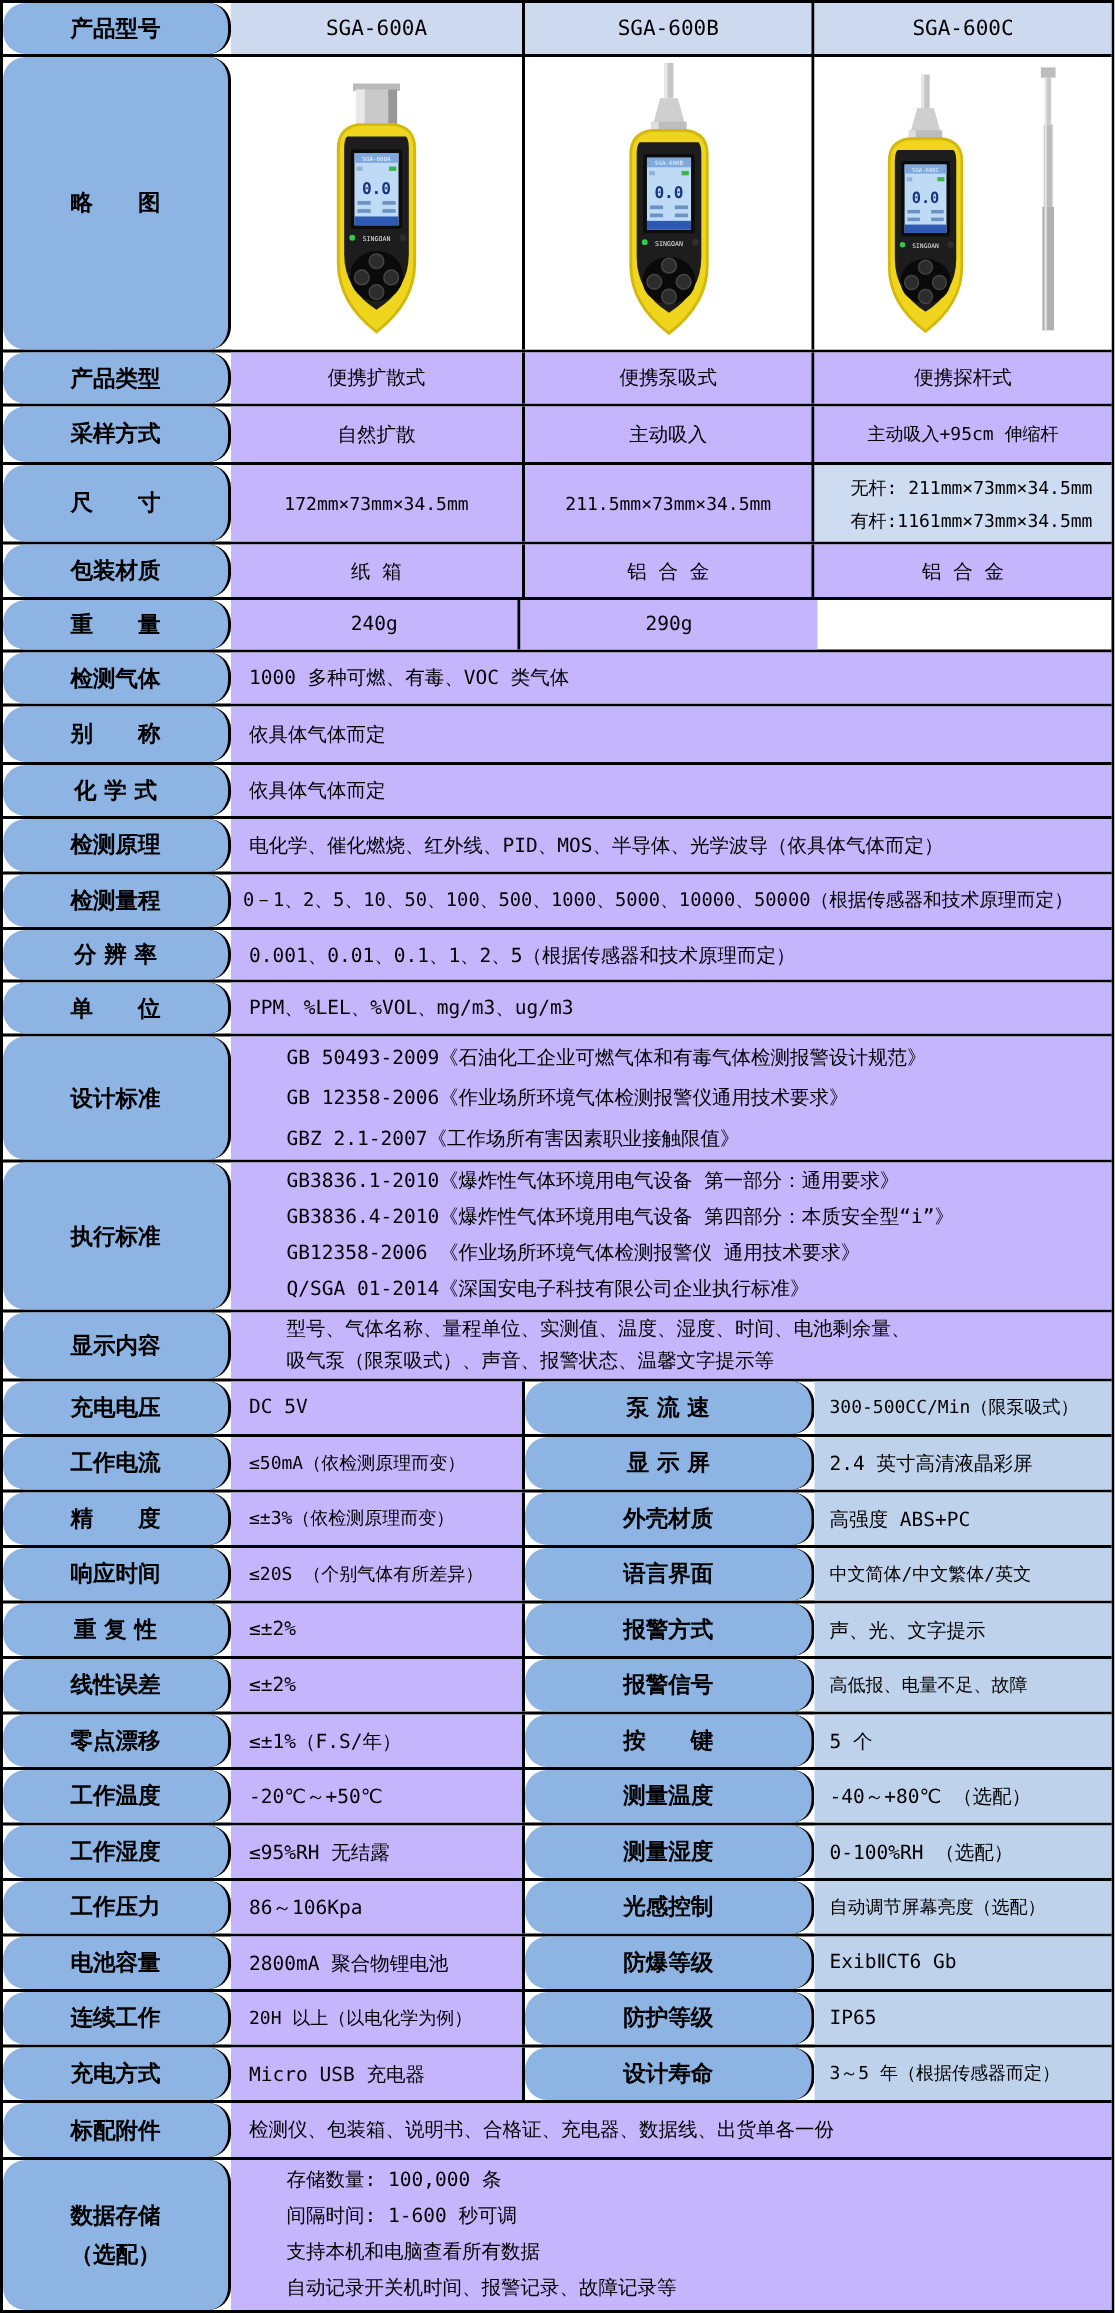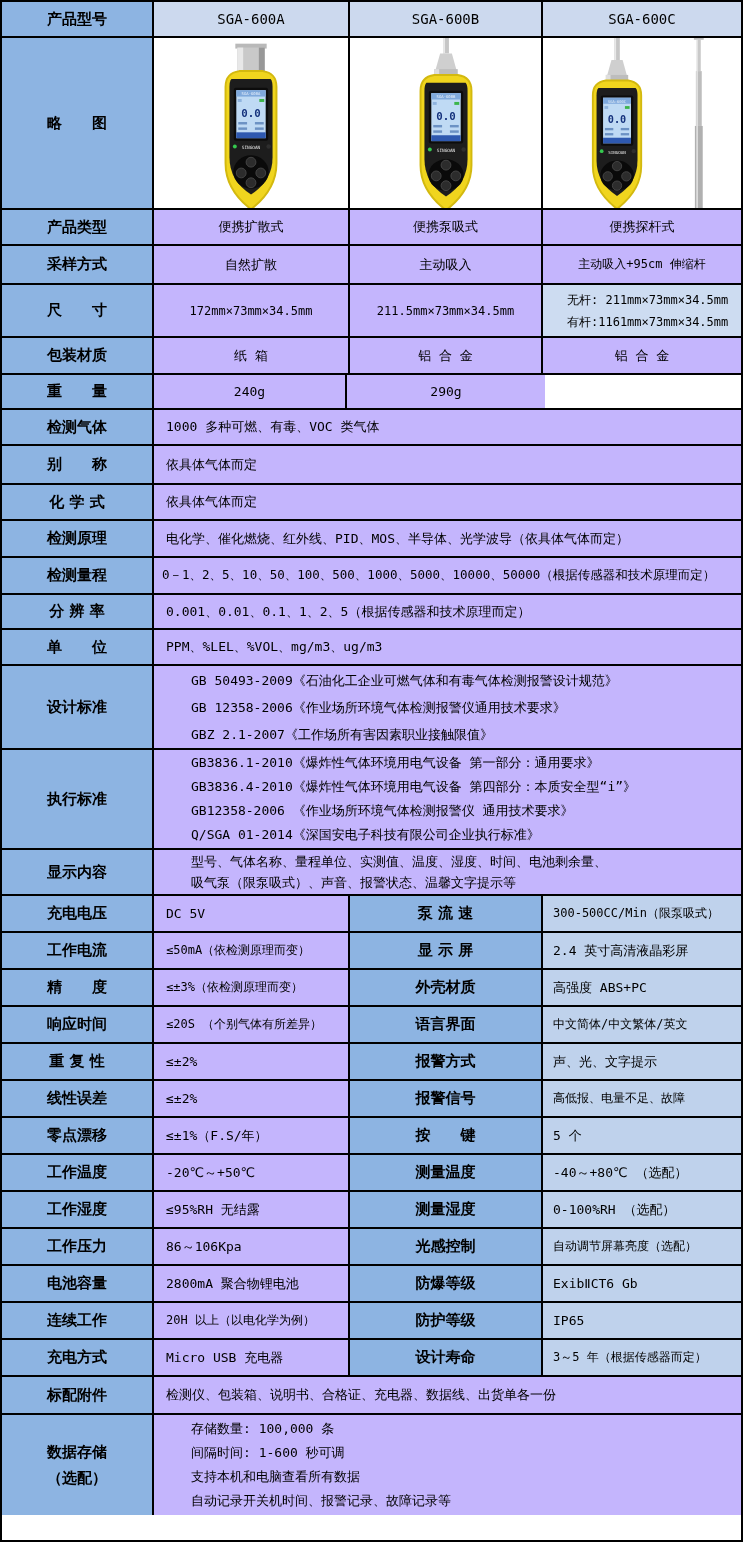--- a/index.html
+++ b/index.html
@@ -14,20 +14,21 @@
   .cell:last-child{border-right:none;}
   .c1{width:152px;}
   .c2{width:196px;}
   .c3{width:193px;}
   .c4{width:198px;}
   .wide{width:587px;}
   .label{
     background:#8DB4E2;justify-content:center;text-align:center;
     font-weight:bold;font-size:15px;
     font-family:"DejaVu Sans","Liberation Sans",sans-serif;
+    border-radius:15px;
   }
   .hdrval{background:#CCD9EE;justify-content:center;font-size:14px;}
   .val{background:#c4b5fd;font-size:13px;padding-left:12px;}
   .valr{background:#BFD2EC;font-size:13px;padding-left:10px;}
   .cen{justify-content:center;padding-left:0;text-align:center;}
   .img{background:#fff;justify-content:center;}
   .lines{flex-direction:column;justify-content:center;align-items:flex-start;}
   .lines > div{line-height:24px;white-space:nowrap;margin-left:25px;}
   .lines-design > div{line-height:27px;}
   .lines-2 > div{line-height:21px;}
@@ -42,21 +43,21 @@
 
 <div class="tbl">
 
   <div class="row" style="height:36px">
     <div class="cell label c1">产品型号</div>
     <div class="cell hdrval c2">SGA-600A</div>
     <div class="cell hdrval c3">SGA-600B</div>
     <div class="cell hdrval c4">SGA-600C</div>
   </div>
 
-  <div class="row" style="height:172px">
+  <div class="row" style="height:197px">
     <div class="cell label c1">略　　图</div>
 
     <div class="cell img c2">
       <svg width="140" height="191" viewBox="0 0 140 195">
         <rect x="54" y="16" width="32" height="5" fill="#b9b9b9"></rect>
         <rect x="56" y="20" width="28" height="26" fill="#c9c9c9"></rect>
         <rect x="56" y="20" width="6" height="26" fill="#e8e8e8"></rect>
         <rect x="78" y="20" width="6" height="26" fill="#989898"></rect>
         <path d="M44 60 Q44 46 58 44 L82 44 Q96 46 96 60 L96 138 Q96 165 70 185 Q44 165 44 138 Z" fill="#F0D51E" stroke="#D3B90F" stroke-width="2"></path>
         <path d="M50 52 L90 52 Q92 54 92 60 L92 132 Q92 156 70 170 Q48 156 48 132 L48 60 Q48 54 50 52 Z" fill="#1d1d1d"></path>

